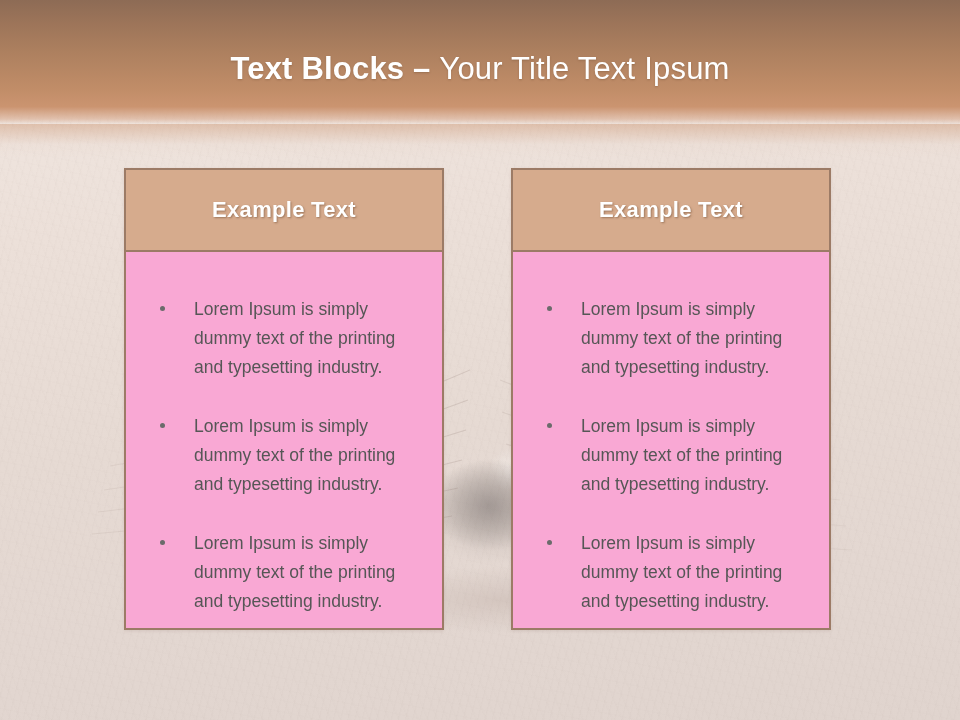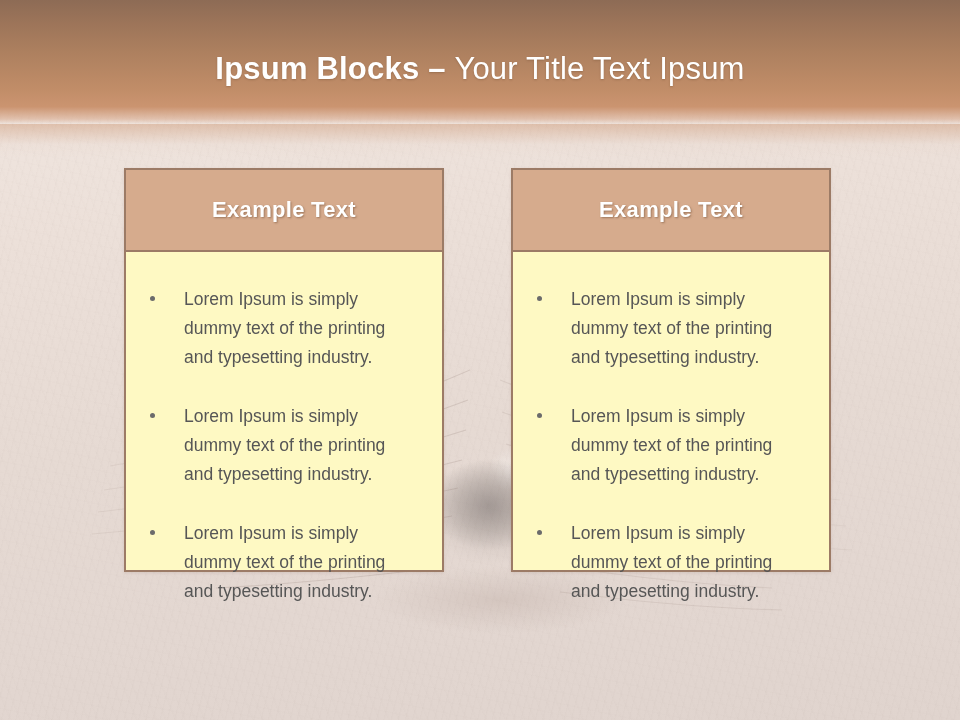--- a/index.html
+++ b/index.html
@@ -104,24 +104,24 @@
   
   .cards {
     position: absolute;
     left: 0; top: 0;
     width: 960px; height: 720px;
   }
   .card {
     position: absolute;
     top: 168px;
     width: 320px;
-    height: 404px;
+    height: 462px;
     border: 2px solid #9c7b66;
     box-sizing: border-box;
-    background: #fef9c3;
+    background: #f9a8d4;
     box-shadow: 0 1px 3px rgba(110,80,60,0.13);
   }
   .card-left  { left: 124px; }
   .card-right { left: 511px; }
 
   .card-head {
     height: 80px;
     background: #d6ab8d;
     border-bottom: 2px solid #9c7b66;
     display: flex;
@@ -134,21 +134,21 @@
     font-weight: bold;
     letter-spacing: 0.3px;
     text-shadow: 1px 1px 2px rgba(112,76,52,0.55);
   }
 
   .card-body {
     padding: 25px 18px 0 8px;
   }
   .bullet-list {
     list-style: none;
-    margin: 8px;
+    margin: 18px;
     padding: 0;
   }
   .bullet-item {
     position: relative;
     margin: 0 0 30px 0;
     padding-left: 42px;
     color: #565656;
     font-size: 17.5px;
     line-height: 29px;
   }
@@ -204,21 +204,21 @@
     </g>
     <g fill="none" stroke="#9c8a82" stroke-width="0.8" opacity="0.38">
       <path d="M120,110 C190,128 260,142 340,150"></path>
       <path d="M126,142 C196,158 266,170 346,176"></path>
       <path d="M134,174 C204,186 274,196 352,200"></path>
     </g>
   </svg>
 
   <div class="title-band"></div>
   <div class="slide-title">
-    <span class="title-strong">Ipsum Blocks – </span><span class="title-light">Your Title Text Ipsum</span>
+    <span class="title-strong">Text Blocks – </span><span class="title-light">Your Title Text Ipsum</span>
   </div>
 
   <div class="cards">
 
     <div class="card card-left">
       <div class="card-head">
         <span class="card-head-text">Example Text</span>
       </div>
       <div class="card-body">
         <ul class="bullet-list">

